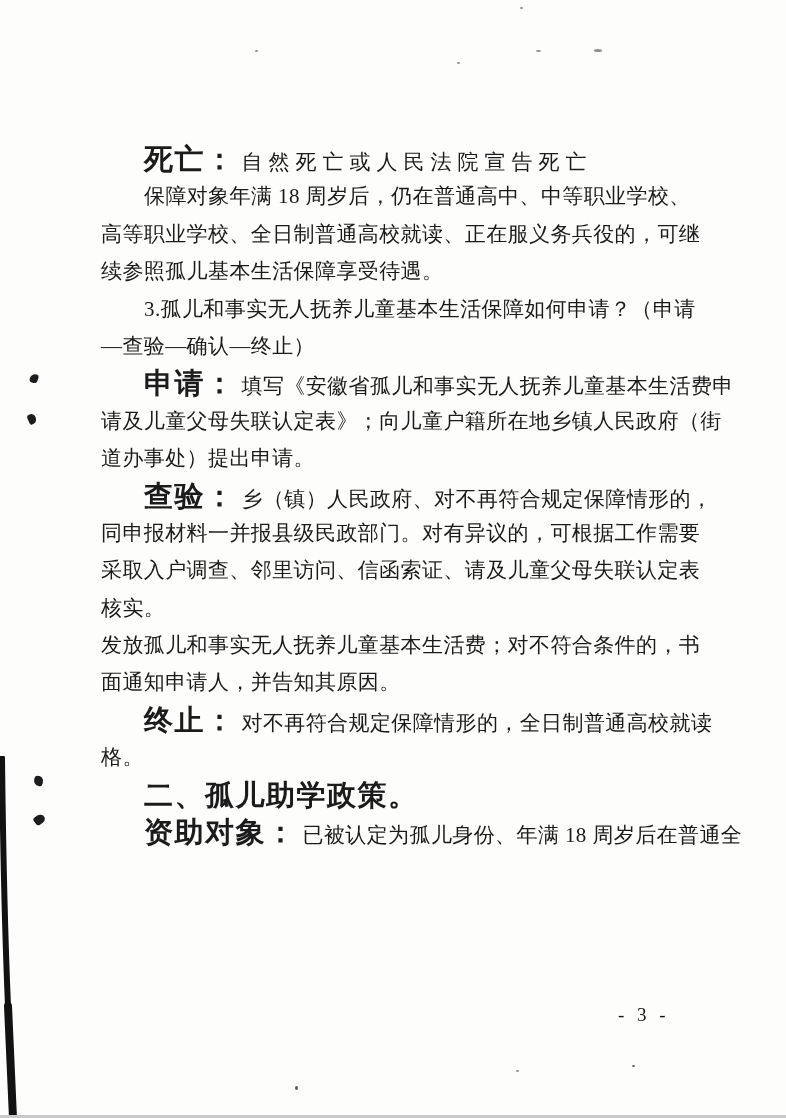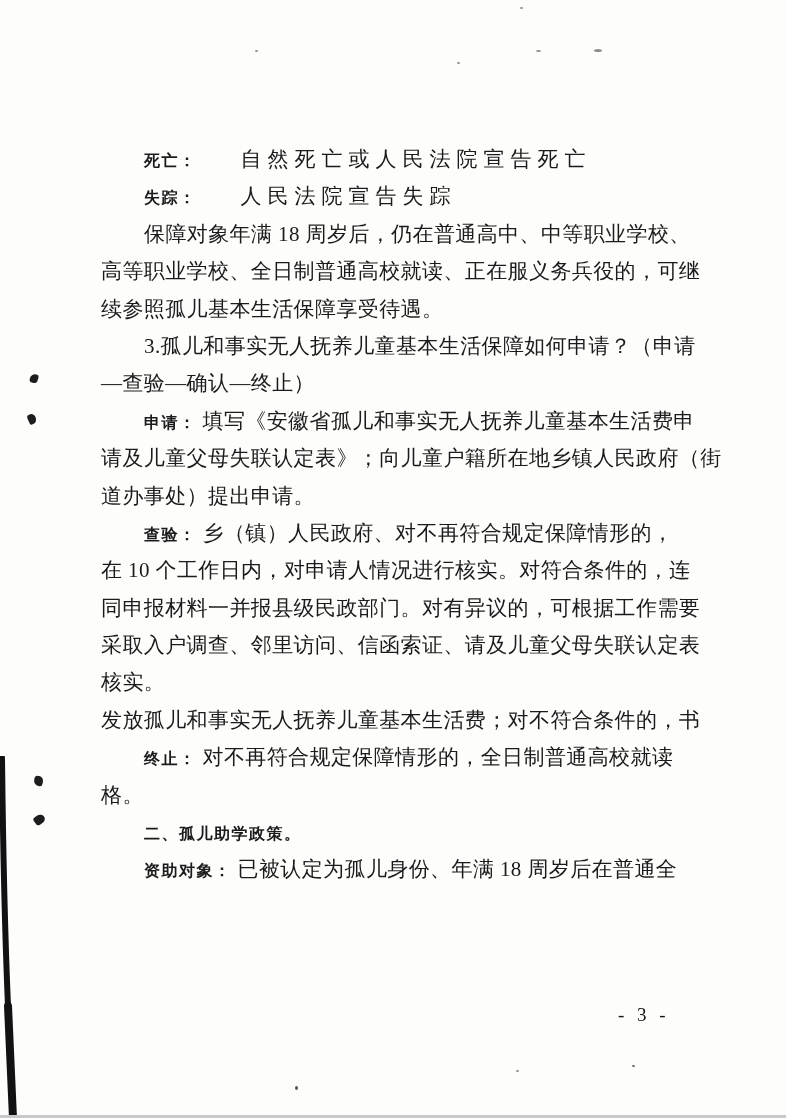--- a/index.html
+++ b/index.html
@@ -30,25 +30,24 @@
     letter-spacing: 0.4px;
   }
   .line.indent {
     padding-left: 43px;
   }
   .line-label {
     font-family: "Liberation Sans", "DejaVu Sans", sans-serif;
     font-weight: 700;
     letter-spacing: 1.5px;
     margin-right: 6px;
-    font-size: 16px;
+    font-size: 29px;
   }
   .line.wide .line-text {
     letter-spacing: 6px;
-    margin-left: 38px;
   }
   .footer-page-number {
     position: absolute;
     left: 618px;
     top: 1004px;
     font-size: 19px;
     letter-spacing: 4px;
     color: #161616;
     font-family: "Liberation Serif", "DejaVu Serif", serif;
   }
@@ -91,35 +90,34 @@
   .speck.p7 { left: 516px; top: 1070px; }
   .speck.p8 { left: 632px; top: 1065px; background: #666; }
 </style>
 </head>
 <body>
 
 <div class="page">
 
   <div class="text-block">
       <div class="line indent wide"><span class="line-label">死亡：</span><span class="line-text">自然死亡或人民法院宣告死亡</span></div>
-      <div class="line indent wide"><span class="line-label">失踪：</span><span class="line-text">人民法院宣告失踪</span></div>
       <div class="line indent"><span class="line-text">保障对象年满 18 周岁后，仍在普通高中、中等职业学校、</span></div>
       <div class="line"><span class="line-text">高等职业学校、全日制普通高校就读、正在服义务兵役的，可继</span></div>
       <div class="line"><span class="line-text">续参照孤儿基本生活保障享受待遇。</span></div>
       <div class="line indent"><span class="line-text">3.孤儿和事实无人抚养儿童基本生活保障如何申请？（申请</span></div>
       <div class="line"><span class="line-text">—查验—确认—终止）</span></div>
       <div class="line indent"><span class="line-label">申请：</span><span class="line-text">填写《安徽省孤儿和事实无人抚养儿童基本生活费申</span></div>
       <div class="line"><span class="line-text">请及儿童父母失联认定表》；向儿童户籍所在地乡镇人民政府（街</span></div>
       <div class="line"><span class="line-text">道办事处）提出申请。</span></div>
       <div class="line indent"><span class="line-label">查验：</span><span class="line-text">乡（镇）人民政府、对不再符合规定保障情形的，</span></div>
-      <div class="line"><span class="line-text">在 10 个工作日内，对申请人情况进行核实。对符合条件的，连</span></div>
       <div class="line"><span class="line-text">同申报材料一并报县级民政部门。对有异议的，可根据工作需要</span></div>
       <div class="line"><span class="line-text">采取入户调查、邻里访问、信函索证、请及儿童父母失联认定表</span></div>
       <div class="line"><span class="line-text">核实。</span></div>
       <div class="line"><span class="line-text">发放孤儿和事实无人抚养儿童基本生活费；对不符合条件的，书</span></div>
+      <div class="line"><span class="line-text">面通知申请人，并告知其原因。</span></div>
       <div class="line indent"><span class="line-label">终止：</span><span class="line-text">对不再符合规定保障情形的，全日制普通高校就读</span></div>
       <div class="line"><span class="line-text">格。</span></div>
       <div class="line indent"><span class="line-label">二、孤儿助学政策。</span><span class="line-text"></span></div>
       <div class="line indent"><span class="line-label">资助对象：</span><span class="line-text">已被认定为孤儿身份、年满 18 周岁后在普通全</span></div>
     </div>
 
   <div class="footer-page-number">- 3 -</div>
 
   <svg class="edge-line-svg" width="20" height="362" viewBox="0 0 20 362" aria-hidden="true">
     <path d="M2,2 C3,90 5,180 8,250 C10,300 12,335 13,362" stroke="#121212" stroke-width="6" fill="none" stroke-linecap="round"></path>

